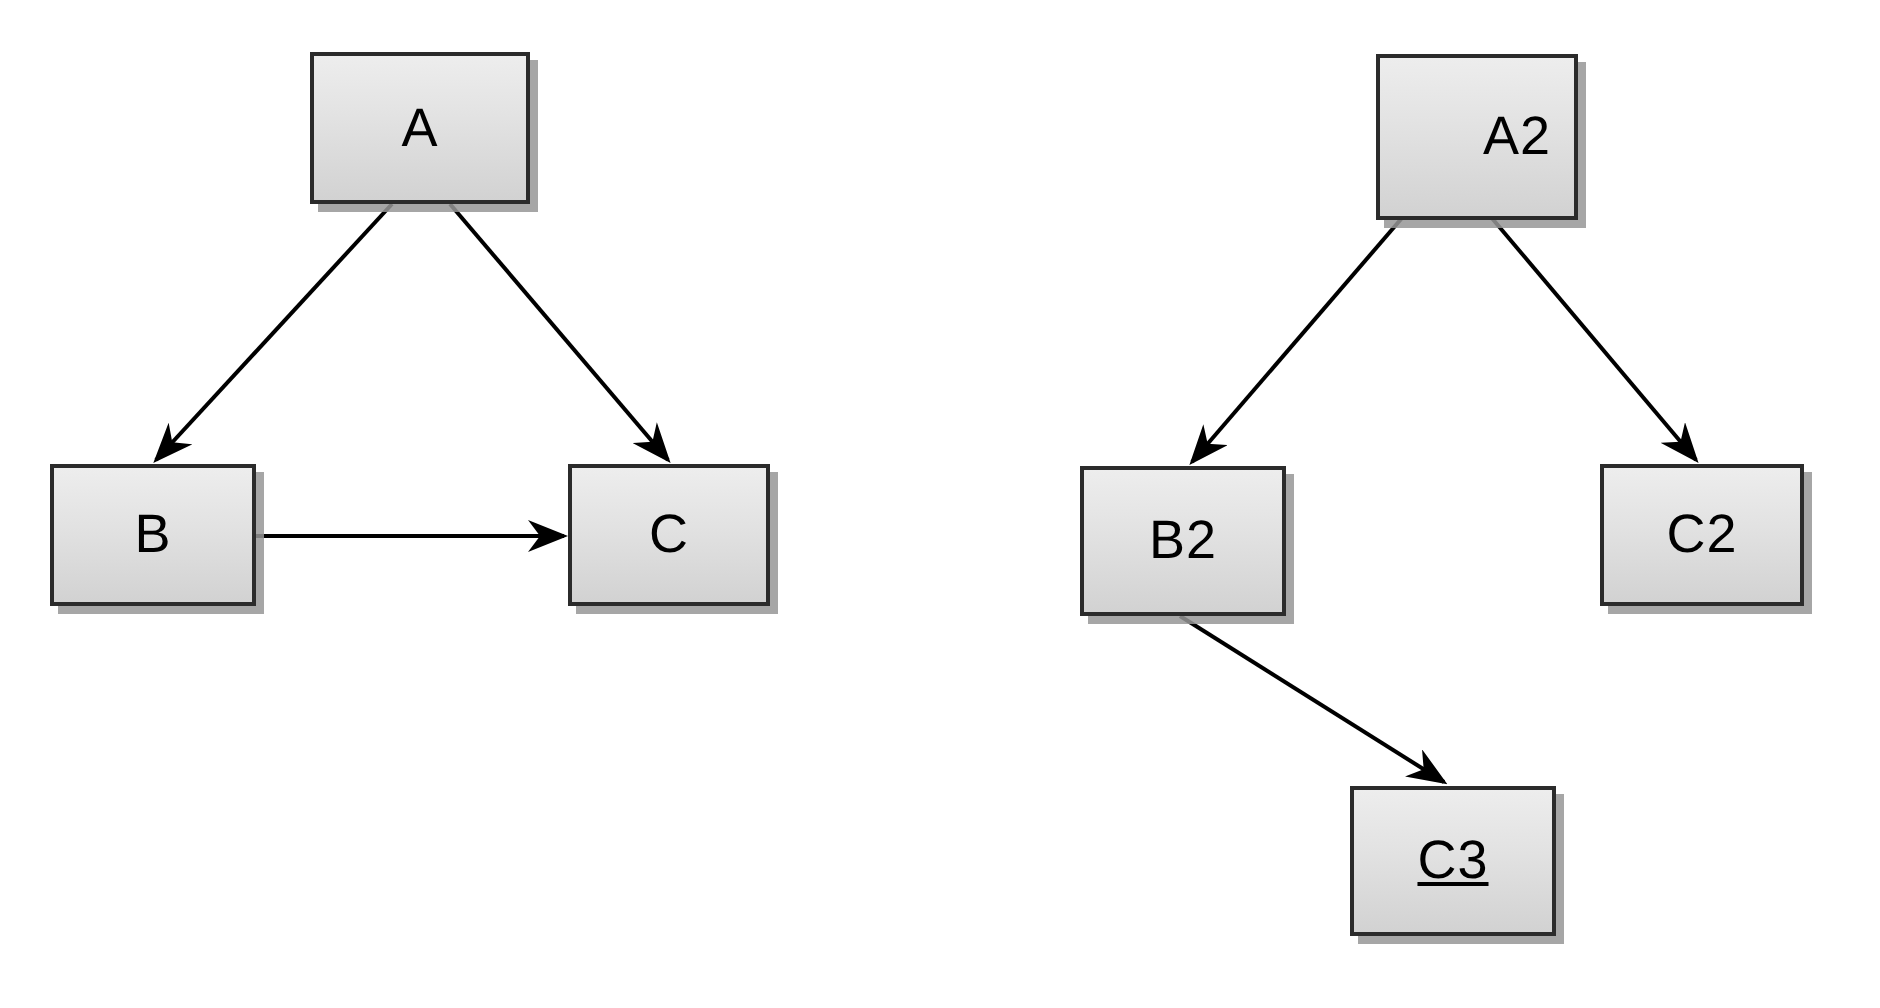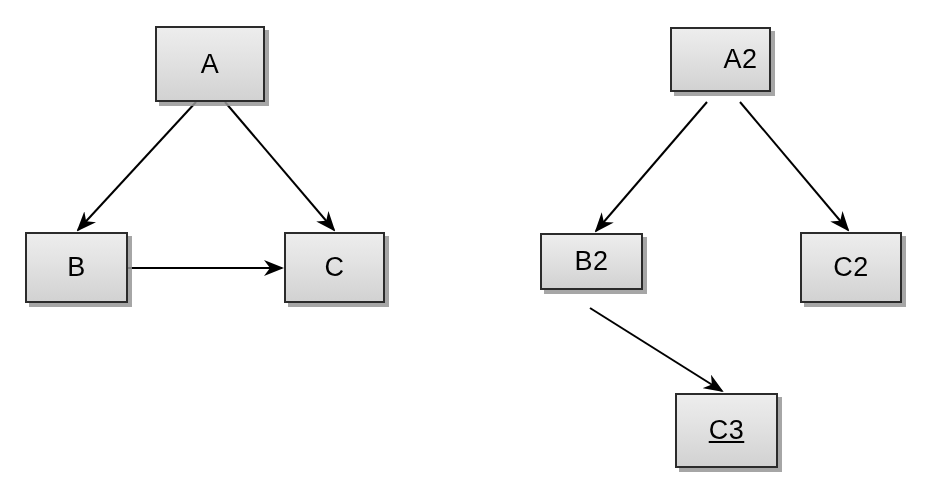--- a/index.html
+++ b/index.html
@@ -70,24 +70,24 @@
   <div id="node-layer">
       <div class="node" style="left: 155px; top: 26px; width: 110px; height: 76px;">
         <span class="node-label">A</span>
       </div>
       <div class="node" style="left: 25px; top: 232px; width: 103px; height: 71px;">
         <span class="node-label">B</span>
       </div>
       <div class="node" style="left: 284px; top: 232px; width: 101px; height: 71px;">
         <span class="node-label">C</span>
       </div>
-      <div class="node" style="left: 670px; top: 27px; width: 101px; height: 65px; padding-left: 40px;">
+      <div class="node" style="left: 688px; top: 27px; width: 101px; height: 83px; padding-left: 40px;">
         <span class="node-label">A2</span>
       </div>
-      <div class="node" style="left: 540px; top: 233px; width: 103px; height: 57px;">
+      <div class="node" style="left: 540px; top: 233px; width: 103px; height: 75px;">
         <span class="node-label">B2</span>
       </div>
       <div class="node" style="left: 800px; top: 232px; width: 102px; height: 71px; text-align: right;">
         <span class="node-label">C2</span>
       </div>
       <div class="node" style="left: 675px; top: 393px; width: 103px; height: 75px; text-decoration: underline;">
         <span class="node-label">C3</span>
       </div>
     </div>
 

